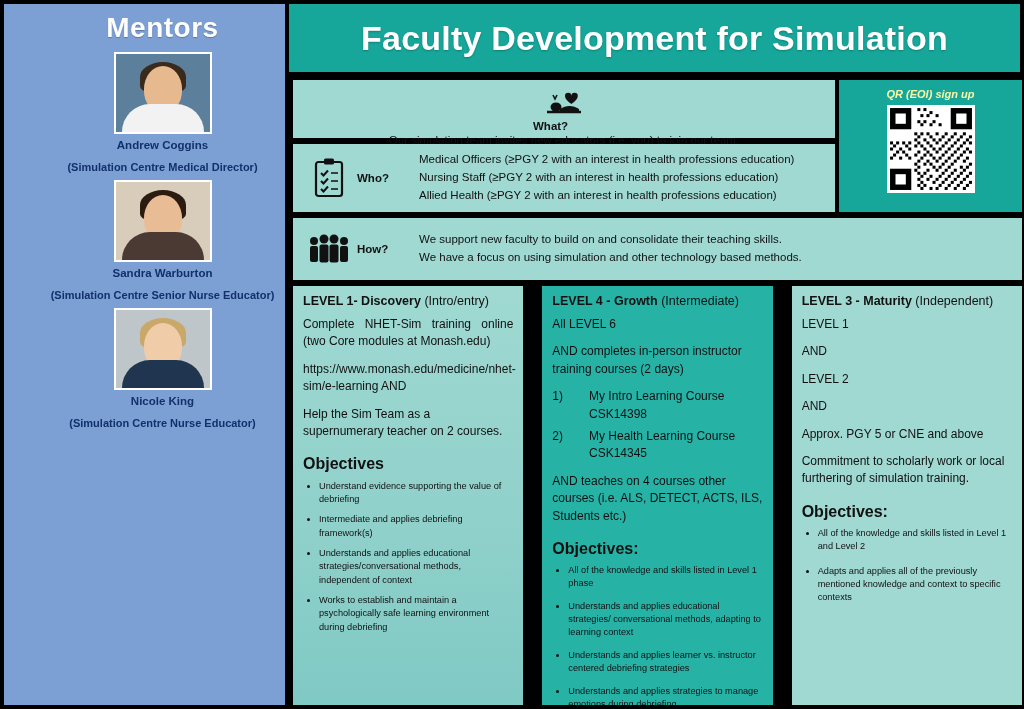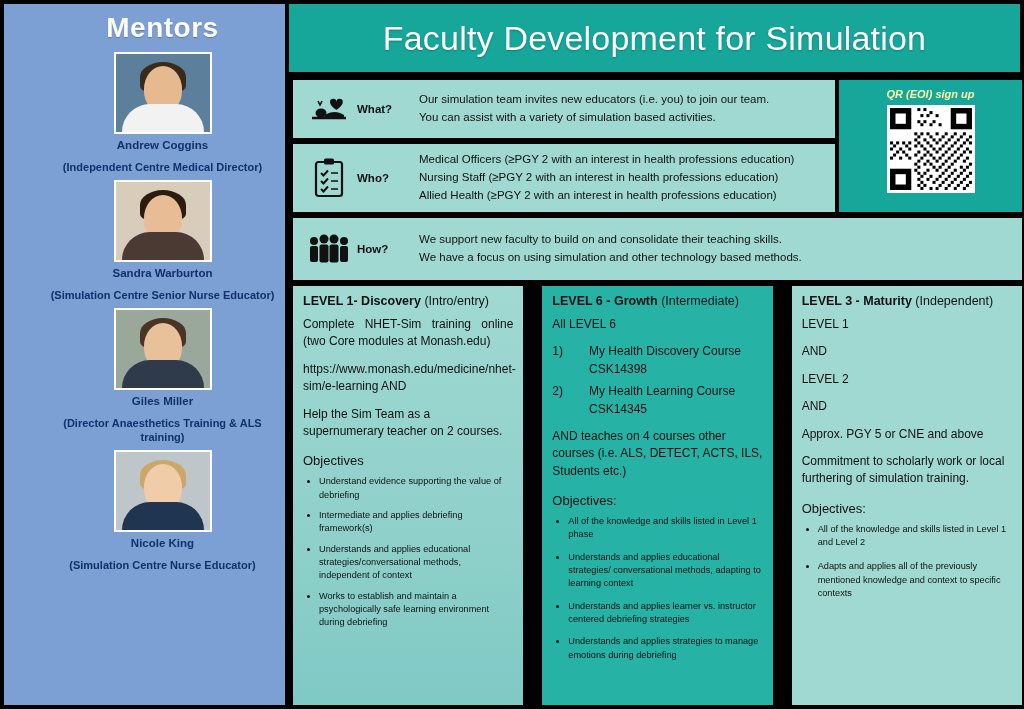--- a/index.html
+++ b/index.html
@@ -85,34 +85,34 @@
 
   .banner {
     position: absolute; left: 0; top: 0;
     width: 731px; height: 68px;
     background: #16a79a;
     display: flex; align-items: center; justify-content: center;
   }
   .banner h1 {
     margin: 0;
     font-size: 34px;
-    font-weight: normal;
+    font-weight: bold;
     color: #ffffff;
     letter-spacing: .2px;
     text-shadow: 0 1px 2px rgba(0,0,0,.25);
   }
 
   .infoblock {
     position: absolute;
     background: #9fd9d2;
     display: flex;
     align-items: center;
     padding: 6px 8px;
   }
-  .ib-what { left: 4px; top: 76px; width: 542px; height: 58px; }
+  .ib-what { left: 4px; top: 76px; width: 542px; height: 58px; flex-direction: column; }
   .ib-who  { left: 4px; top: 140px; width: 542px; height: 68px; }
   .ib-how  { left: 4px; top: 214px; width: 729px; height: 62px; }
 
   .ib-icon {
     width: 56px; min-width: 56px;
     display: flex; align-items: center; justify-content: center;
     color: #1c1c1c;
   }
   .ib-label {
     width: 62px; min-width: 62px;
@@ -159,21 +159,21 @@
   .lvl3 { background: #9fd9d2; }
 
   .level-head { font-size: 12.5px; margin-bottom: 8px; color: #111; }
   .level-head b { font-weight: bold; }
   .level-head .sub { font-weight: normal; }
 
   .level-body { font-size: 12px; color: #111; line-height: 1.45; }
   .level-body p { margin: 0 0 10px 0; }
   .level-body p.justify { text-align: justify; }
   .level-body .num { display: flex; gap: 26px; margin: 0 0 5px 0; }
-  .level-body .objectives-title { font-size: 13px; margin: 12px 0 4px 0; }
+  .level-body .objectives-title { font-size: 16px; margin: 12px 0 4px 0; font-weight: bold; }
   .level-body ul { margin: 0; padding-left: 16px; }
   .level-body li { font-size: 9.2px; line-height: 1.45; margin-bottom: 7px; }
   .lvl2 .level-body li { margin-bottom: 9px; }
   .lvl3 .level-body li { margin-bottom: 11px; }
 </style>
 </head>
 <body>
 
 <div class="poster">
 
@@ -183,48 +183,36 @@
     <div class="mentor">
       <div class="mentor-photo">
         <div class="face">
           <div class="bg" style="background:#5c7f9c"></div>
           <div class="hair" style="background:#3a2a1c"></div>
           <div class="head" style="background:#e6b98f"></div>
           <div class="body" style="background:#f2f2f2"></div>
         </div>
       </div>
       <div class="mentor-name">Andrew Coggins</div>
-      <div class="mentor-role">(Independent Centre Medical Director)</div>
+      <div class="mentor-role">(Simulation Centre Medical Director)</div>
     </div>
 
     <div class="mentor">
       <div class="mentor-photo">
         <div class="face">
           <div class="bg" style="background:#d8cdbb"></div>
           <div class="hair" style="background:#2b1b10"></div>
           <div class="head" style="background:#e8bd96"></div>
           <div class="body" style="background:#4a3a33"></div>
         </div>
       </div>
       <div class="mentor-name">Sandra Warburton</div>
       <div class="mentor-role">(Simulation Centre Senior Nurse Educator)</div>
     </div>
 
-    <div class="mentor">
-      <div class="mentor-photo">
-        <div class="face">
-          <div class="bg" style="background:#9aa79b"></div>
-          <div class="hair" style="background:#4a3524"></div>
-          <div class="head" style="background:#e8c09a"></div>
-          <div class="body" style="background:#2f3b4a"></div>
-        </div>
-      </div>
-      <div class="mentor-name">Giles Miller</div>
-      <div class="mentor-role">(Director Anaesthetics Training &amp; ALS training)</div>
-    </div>
 
     <div class="mentor">
       <div class="mentor-photo">
         <div class="face">
           <div class="bg" style="background:#bfc6c9"></div>
           <div class="hair" style="background:#c9a86a"></div>
           <div class="head" style="background:#f0cda8"></div>
           <div class="body" style="background:#1f3550"></div>
         </div>
       </div>
@@ -476,28 +464,29 @@
             <li>Understand evidence supporting the value of debriefing</li>
             <li>Intermediate and applies debriefing framework(s)</li>
             <li>Understands and applies educational strategies/conversational methods, independent of context</li>
             <li>Works to establish and maintain a psychologically safe learning environment during debriefing</li>
           </ul>
         </div>
       </div>
 
       <div class="level-col lvl2">
         <div class="level-head">
-          <b>LEVEL 6 - Growth</b>
+          <b>LEVEL 4 - Growth</b>
           <span class="sub">(Intermediate)</span>
         </div>
         <div class="level-body">
           <p>All LEVEL 6</p>
+          <p>AND completes in-person instructor training courses (2 days)</p>
           <div class="num">
             <span>1)</span>
-            <span>My Health Discovery Course CSK14398</span>
+            <span>My Intro Learning Course CSK14398</span>
           </div>
           <div class="num">
             <span>2)</span>
             <span>My Health Learning Course CSK14345</span>
           </div>
           <p style="margin-top:10px">AND teaches on 4 courses other courses (i.e. ALS, DETECT, ACTS, ILS, Students etc.)</p>
           <div class="objectives-title">Objectives:</div>
           <ul>
             <li>All of the knowledge and skills listed in Level 1 phase</li>
             <li>Understands and applies educational strategies/ conversational methods, adapting to learning context</li>

